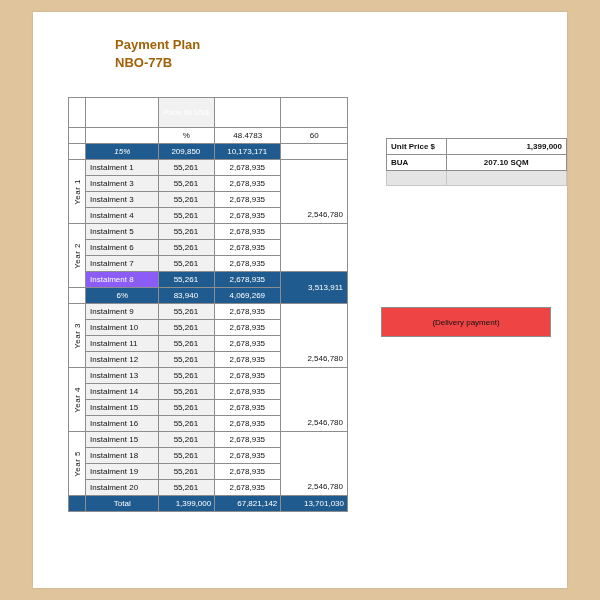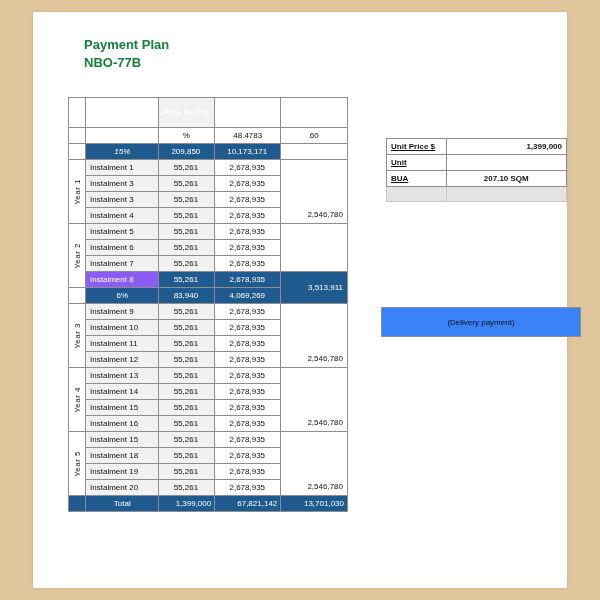--- a/index.html
+++ b/index.html
@@ -17,25 +17,25 @@
     position: absolute;
     left: 33px;
     top: 12px;
     width: 534px;
     height: 576px;
     background: #ffffff;
     box-shadow: 0 0 2px rgba(0,0,0,0.15);
   }
   .title {
     position: absolute;
-    left: 51px;
+    left: 82px;
     top: 24px;
     font-size: 13px;
     font-weight: bold;
-    color: #15803d;
+    color: #a16207;
     line-height: 1.35;
     white-space: pre-line;
   }
   
   table {
     border-collapse: collapse;
   }
   #plan {
     position: absolute;
     left: 35px;
@@ -155,21 +155,20 @@
     height: 15px;
     line-height: 15px;
     padding: 0 4px;
     box-sizing: border-box;
     white-space: nowrap;
   }
   #info td.k {
     width: 60px;
     font-weight: bold;
     text-align: left;
-    text-decoration: underline;
   }
   #info td.v {
     width: 125px;
     text-align: right;
     font-weight: bold;
   }
   #info td.v-c {
     width: 125px;
     text-align: center;
     font-weight: bold;
@@ -350,33 +349,29 @@
       <tr class="total-row">
         <td class="yearcell"></td>
         <td class="lbl" style="background:#1f5b8f;color:#fff;">Total</td>
         <td>1,399,000</td>
         <td>67,821,142</td>
         <td>13,701,030</td>
       </tr>
     </tbody>
   </table>
 
-  <div style="position:absolute;left:348px;top:295px;width:200px;height:30px;
+  <div style="position:absolute;left:348px;top:295px;width:170px;height:30px;
               border:1px solid #8d8d8d;box-sizing:border-box;display:flex;
-              align-items:center;justify-content:center;font-size:8px;color:#111;background:#3b82f6;">(Delivery payment)</div>
+              align-items:center;justify-content:center;font-size:8px;color:#111;background:#ef4444;">(Delivery payment)</div>
 
   <table id="info">
     <tbody>
       <tr>
         <td class="k">Unit Price $</td>
         <td class="v">1,399,000</td>
-      </tr>
-      <tr>
-        <td class="k">Unit</td>
-        <td class="v"></td>
       </tr>
       <tr>
         <td class="k">BUA</td>
         <td class="v-c">207.10 SQM</td>
       </tr>
       <tr class="grey">
         <td class="k"></td>
         <td class="v"></td>
       </tr>
     </tbody>

